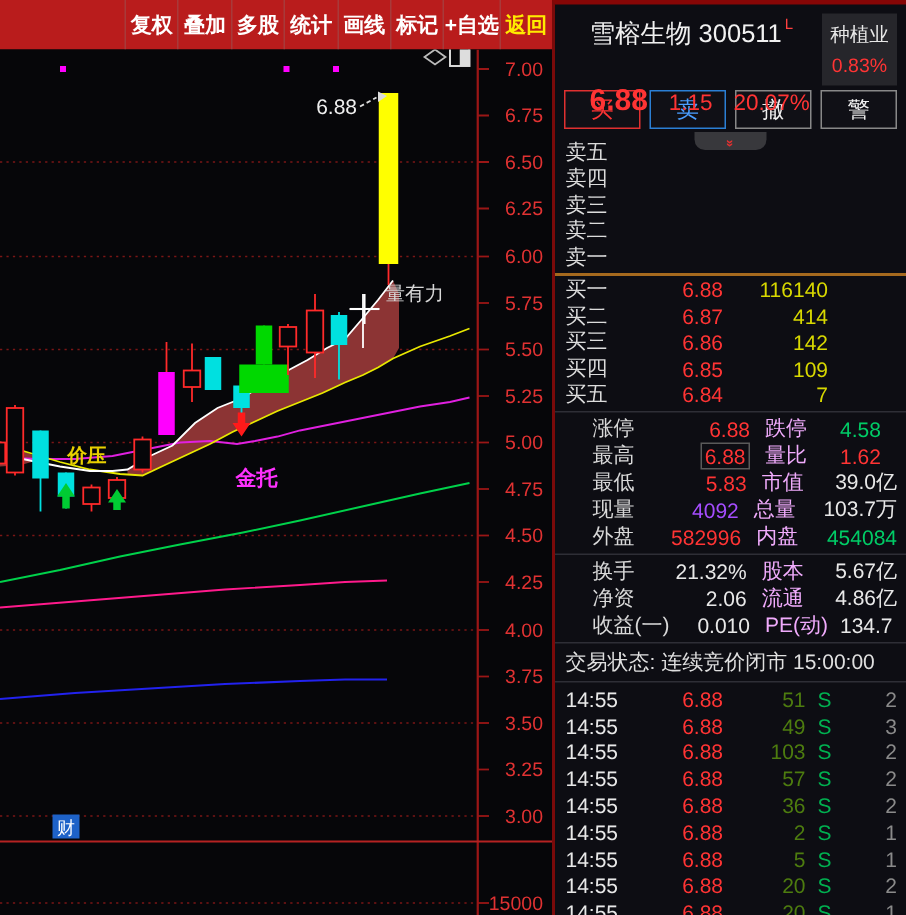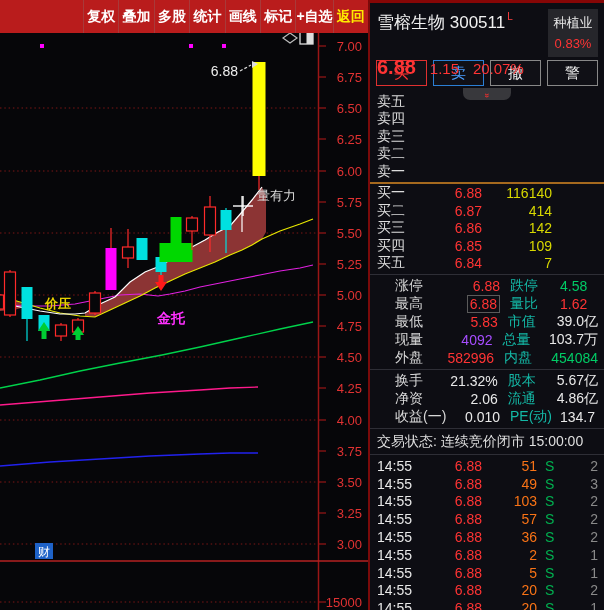--- a/index.html
+++ b/index.html
@@ -11,21 +11,21 @@
   #toolbar .spacer{width:84px;border-right:1px solid #a83a3a;}
   .tb-item{flex:1;display:flex;align-items:center;justify-content:center;color:#fff;font-size:14px;font-weight:bold;border-right:1px solid #a83a3a;cursor:pointer;white-space:nowrap;}
   .tb-item:last-child{border-right:none;}
   .tb-item.back{color:#ffeb00;}
 
   
   #chart{position:absolute;left:0;top:33px;width:368px;height:577px;background:#060609;}
 
   
   #panel{position:absolute;left:368px;top:0;width:236px;height:610px;background:#0d0d13;border-left:2px solid #7a0a0a;border-top:3px solid #860606;color:#e8e8e8;font-size:14px;}
-  #quote-head{position:relative;padding:8px 7px 0 7px;height:55px;}
+  #quote-head{position:relative;padding:8px 7px 0 23px;height:55px;}
   #quote-name{font-size:17px;color:#f0f0f0;white-space:nowrap;}
   #quote-flag{color:#ff4040;font-size:10px;vertical-align:top;margin-left:2px;}
   #quote-price-row{margin-top:22px;white-space:nowrap;}
   #quote-price{color:#ff3434;font-size:20px;font-weight:bold;}
   #quote-chg,#quote-pct{color:#ff3434;font-size:15px;margin-left:10px;}
   #sector-box{position:absolute;right:6px;top:6px;width:50px;height:48px;background:#26262b;text-align:center;cursor:pointer;}
   #sector-name{display:block;color:#e8e8e8;font-size:13px;margin-top:5px;}
   #sector-pct{display:block;color:#ff3434;font-size:13px;margin-top:4px;}
 
   #action-row{display:flex;gap:6px;padding:2px 6px 4px 6px;}
@@ -39,31 +39,31 @@
   .ob-row{display:flex;align-items:center;height:17.5px;padding-left:7px;cursor:pointer;}
   .ob-label{width:40px;color:#dcdcdc;}
   .ob-price{width:65px;text-align:right;color:#ff3434;}
   .ob-vol{width:70px;text-align:right;color:#d8d800;}
   #ob-divider{height:2px;background:#a5691e;margin:1px 0;}
 
   .sect-sep{height:1px;background:#2e2e36;margin:2px 0;}
   .st-row{display:flex;align-items:center;height:18px;padding:0 6px 0 7px;margin-left:18px;}
   .st-l{width:52px;color:#d8d8d8;white-space:nowrap;}
   .st-v1{width:53px;text-align:right;white-space:nowrap;}
-  .st-l2{width:50px;margin-left:10px;color:#14b8a6;white-space:nowrap;}
+  .st-l2{width:50px;margin-left:10px;color:#f0abfc;white-space:nowrap;}
   .st-v2{flex:1;text-align:left;white-space:nowrap;}
   .boxed{border:1px solid #5a5a5a;padding:0 2px;}
   .v-r{color:#ff3434;} .v-g{color:#00cc66;} .v-w{color:#e8e8e8;} .v-p{color:#a64dff;}
 
   #status-row{height:21px;display:flex;align-items:center;padding-left:7px;color:#dfdfdf;white-space:nowrap;}
 
   .tr-row{display:flex;align-items:center;height:17.8px;padding:0 6px 0 7px;}
   .tr-time{width:42px;color:#e8e8e8;}
   .tr-price{width:63px;text-align:right;color:#ff3434;}
-  .tr-vol{width:55px;text-align:right;color:#f97316;}
+  .tr-vol{width:55px;text-align:right;color:#4d7c0f;}
   .tr-side{width:20px;margin-left:8px;color:#00b050;}
   .tr-cnt{flex:1;text-align:right;color:#8a8a8a;}
 </style>
 </head>
 <body>
 
 <div id="app">
 
   <div id="toolbar">
     <div class="spacer"></div>

